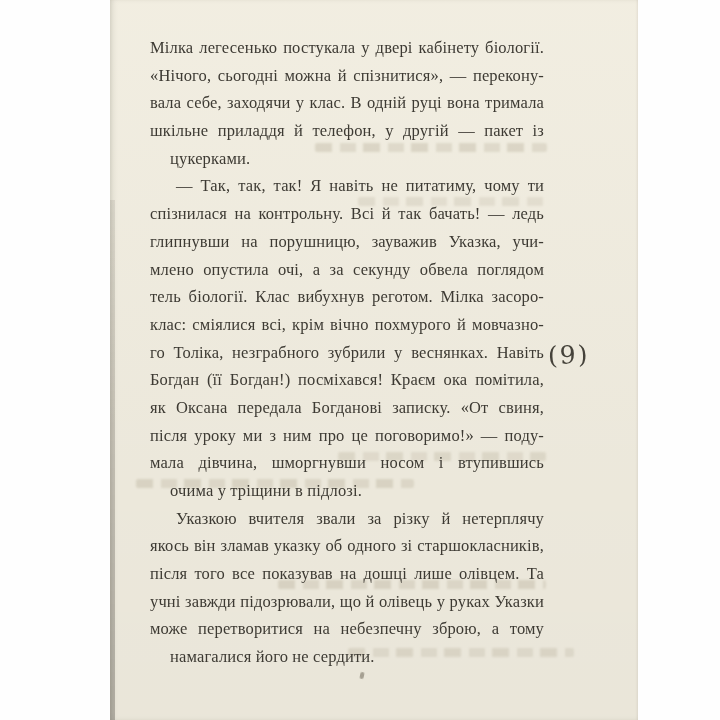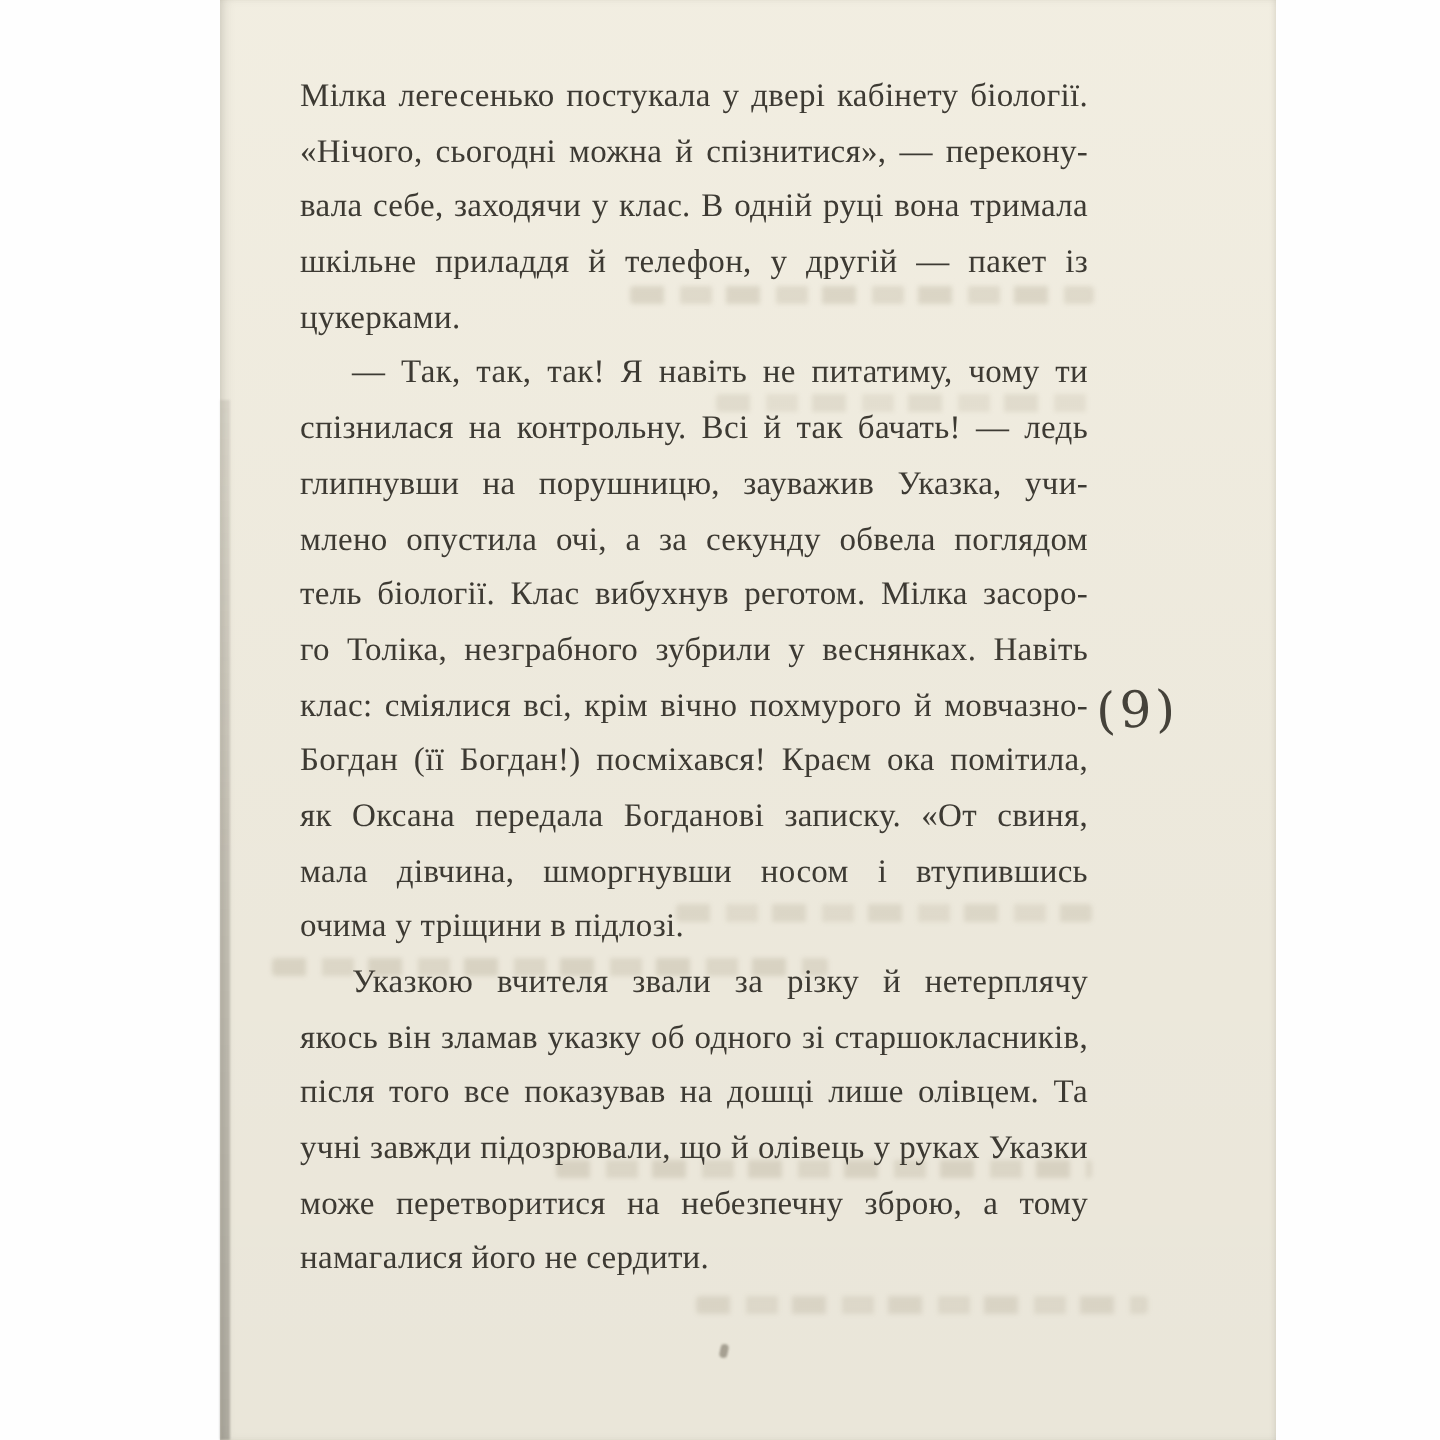--- a/index.html
+++ b/index.html
@@ -26,21 +26,21 @@
     color:#3d3a33;
     font-size:16.5px;
     letter-spacing:0.15px;
   }
   .paragraph{margin:0;padding:0;}
   .line{
     line-height:27.7px;height:27.7px;overflow:hidden;
     text-align:justify;text-align-last:justify;
     white-space:normal;
   }
-  .line.last{text-align-last:left;}
+  .line.last{text-align-last:left;margin-left:20px;}
   .line.indent{padding-left:26px;}
   .page-number{
     position:absolute;left:438px;top:340px;width:70px;
     font-family:"DejaVu Serif","Liberation Serif",serif;
     font-size:25px;color:#45423a;letter-spacing:2px;
     transform:rotate(-2deg);
   }
   
   .streak{
     position:absolute;height:9px;border-radius:2px;
@@ -81,24 +81,25 @@
         <div class="line">вала себе, заходячи у клас. В одній руці вона тримала</div>
         <div class="line">шкільне приладдя й телефон, у другій — пакет із</div>
         <div class="line last">цукерками.</div>
       </div>
       <div class="paragraph">
         <div class="line indent">— Так, так, так! Я навіть не питатиму, чому ти</div>
         <div class="line">спізнилася на контрольну. Всі й так бачать! — ледь</div>
         <div class="line">глипнувши на порушницю, зауважив Указка, учи-</div>
         <div class="line">млено опустила очі, а за секунду обвела поглядом</div>
         <div class="line">тель біології. Клас вибухнув реготом. Мілка засоро-</div>
+        <div class="line">клас: сміялися всі, крім вічно похмурого й мовчазно-</div>
         <div class="line">го Толіка, незграбного зубрили у веснянках. Навіть</div>
-        <div class="line">клас: сміялися всі, крім вічно похмурого й мовчазно-</div>
         <div class="line">Богдан (її Богдан!) посміхався! Краєм ока помітила,</div>
         <div class="line">як Оксана передала Богданові записку. «От свиня,</div>
+        <div class="line">після уроку ми з ним про це поговоримо!» — поду-</div>
         <div class="line">мала дівчина, шморгнувши носом і втупившись</div>
         <div class="line last">очима у тріщини в підлозі.</div>
       </div>
       <div class="paragraph">
         <div class="line indent">Указкою вчителя звали за різку й нетерплячу вдачу:</div>
         <div class="line">якось він зламав указку об одного зі старшокласників,</div>
         <div class="line">після того все показував на дошці лише олівцем. Та</div>
         <div class="line">учні завжди підозрювали, що й олівець у руках Указки</div>
         <div class="line">може перетворитися на небезпечну зброю, а тому</div>
         <div class="line last">намагалися його не сердити.</div>

